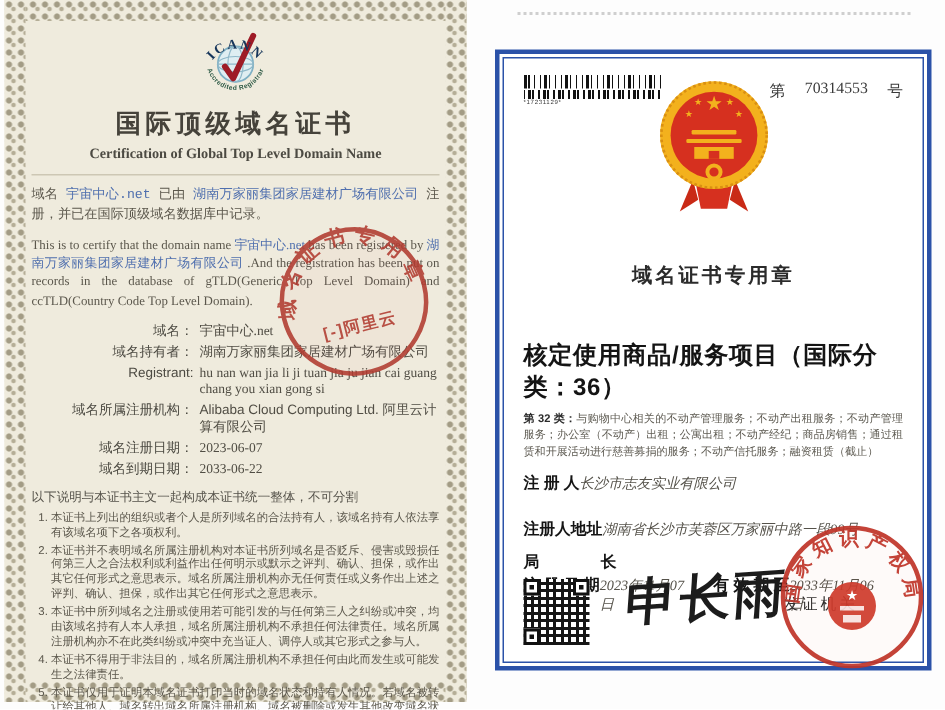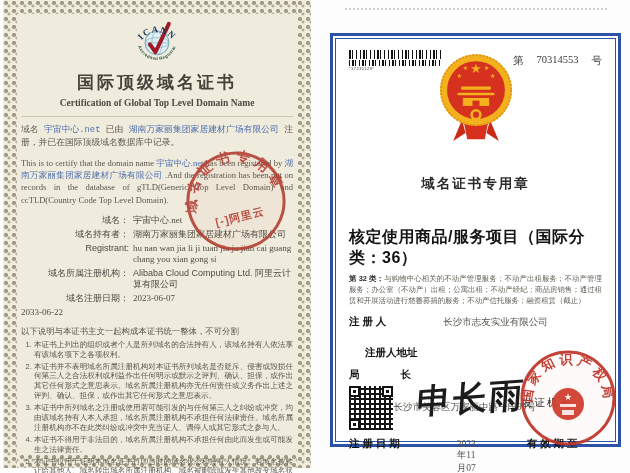--- a/index.html
+++ b/index.html
@@ -74,24 +74,24 @@
   .cr-title { text-align:center; margin-top:0px; font-family:"Liberation Serif", serif;
     font-weight:bold; font-size:19px; letter-spacing:9px; color:#141414; text-indent:9px; }
   .cr-mark { text-align:center; margin-top:27px; font-weight:bold; font-size:13.5px;
     letter-spacing:2px; color:#2b2b2b; }
 
   .cr-cat-head { margin:34px 10px 0; font-weight:bold; font-size:16px; color:#141414; letter-spacing:.5px; }
   .cr-cat-body { margin:4px 10px 0; font-size:7.4px; line-height:1.5; color:#5e5b52;
     font-family:"Liberation Serif", serif; text-align:justify; }
   .cr-cat-body b { color:#2b2b2b; font-family:"Liberation Sans", sans-serif; }
 
-  .cr-line { margin:9px 10px 0; display:flex; align-items:baseline;gap:41px; }
+  .cr-line { margin:9px 10px 0; display:flex; align-items:baseline; }
   .cr-line .lab { font-weight:bold; font-size:10.5px; color:#141414; flex:none; }
-  .cr-line .val { margin-left:16px; font-size:9.5px; color:#55524a; font-family:"Liberation Serif", serif; }
-  .cr-line.addr { margin-top:17px;flex-direction:column; }
+  .cr-line .val { margin-left:0; font-size:9.5px; color:#55524a; font-family:"Liberation Serif", serif;font-style:italic; }
+  .cr-line.addr { margin-top:17px; }
   .cr-line.dates { margin-top:23px; }
   .cr-line.dates .val { margin-right:10px; }
 
   .cr-director { position:absolute; left:10px; bottom:56px; width:62px; display:flex;
     justify-content:space-between; font-weight:bold; font-size:10.5px; color:#141414; }
   .qr { position:absolute; left:10px; bottom:8px; width:44px; height:44px; background:#fff;
     background-image: repeating-linear-gradient(0deg,#161616 0 2px,rgba(0,0,0,0) 2px 5px),
                       repeating-linear-gradient(90deg,#161616 0 2px,rgba(0,0,0,0) 2px 5px); }
   .qr .finder { position:absolute; width:11px; height:11px; border:2px solid #111; background:#fff; }
   .qr .finder::after { content:""; position:absolute; left:2px; top:2px; width:3px; height:3px; background:#111; }
@@ -158,20 +158,21 @@
         </div>
         <div class="cl-row">
           <span class="lab">域名所属注册机构：</span>
           <span class="val">Alibaba Cloud Computing Ltd. 阿里云计算有限公司</span>
         </div>
         <div class="cl-row">
           <span class="lab">域名注册日期：</span>
           <span class="val en">2023-06-07</span>
         </div>
         <div class="cl-row">
+          <span class="lab">域名到期日期：</span>
           <span class="val en">2033-06-22</span>
         </div>
       </div>
 
       <div class="cl-notes-intro">以下说明与本证书主文一起构成本证书统一整体，不可分割</div>
       <ol class="cl-notes">
         <li>本证书上列出的组织或者个人是所列域名的合法持有人，该域名持有人依法享有该域名项下之各项权利。</li>
         <li>本证书并不表明域名所属注册机构对本证书所列域名是否贬斥、侵害或毁损任何第三人之合法权利或利益作出任何明示或默示之评判、确认、担保，或作出其它任何形式之意思表示。域名所属注册机构亦无任何责任或义务作出上述之评判、确认、担保，或作出其它任何形式之意思表示。</li>
         <li>本证书中所列域名之注册或使用若可能引发的与任何第三人之纠纷或冲突，均由该域名持有人本人承担，域名所属注册机构不承担任何法律责任。域名所属注册机构亦不在此类纠纷或冲突中充当证人、调停人或其它形式之参与人。</li>
         <li>本证书不得用于非法目的，域名所属注册机构不承担任何由此而发生或可能发生之法律责任。</li>

